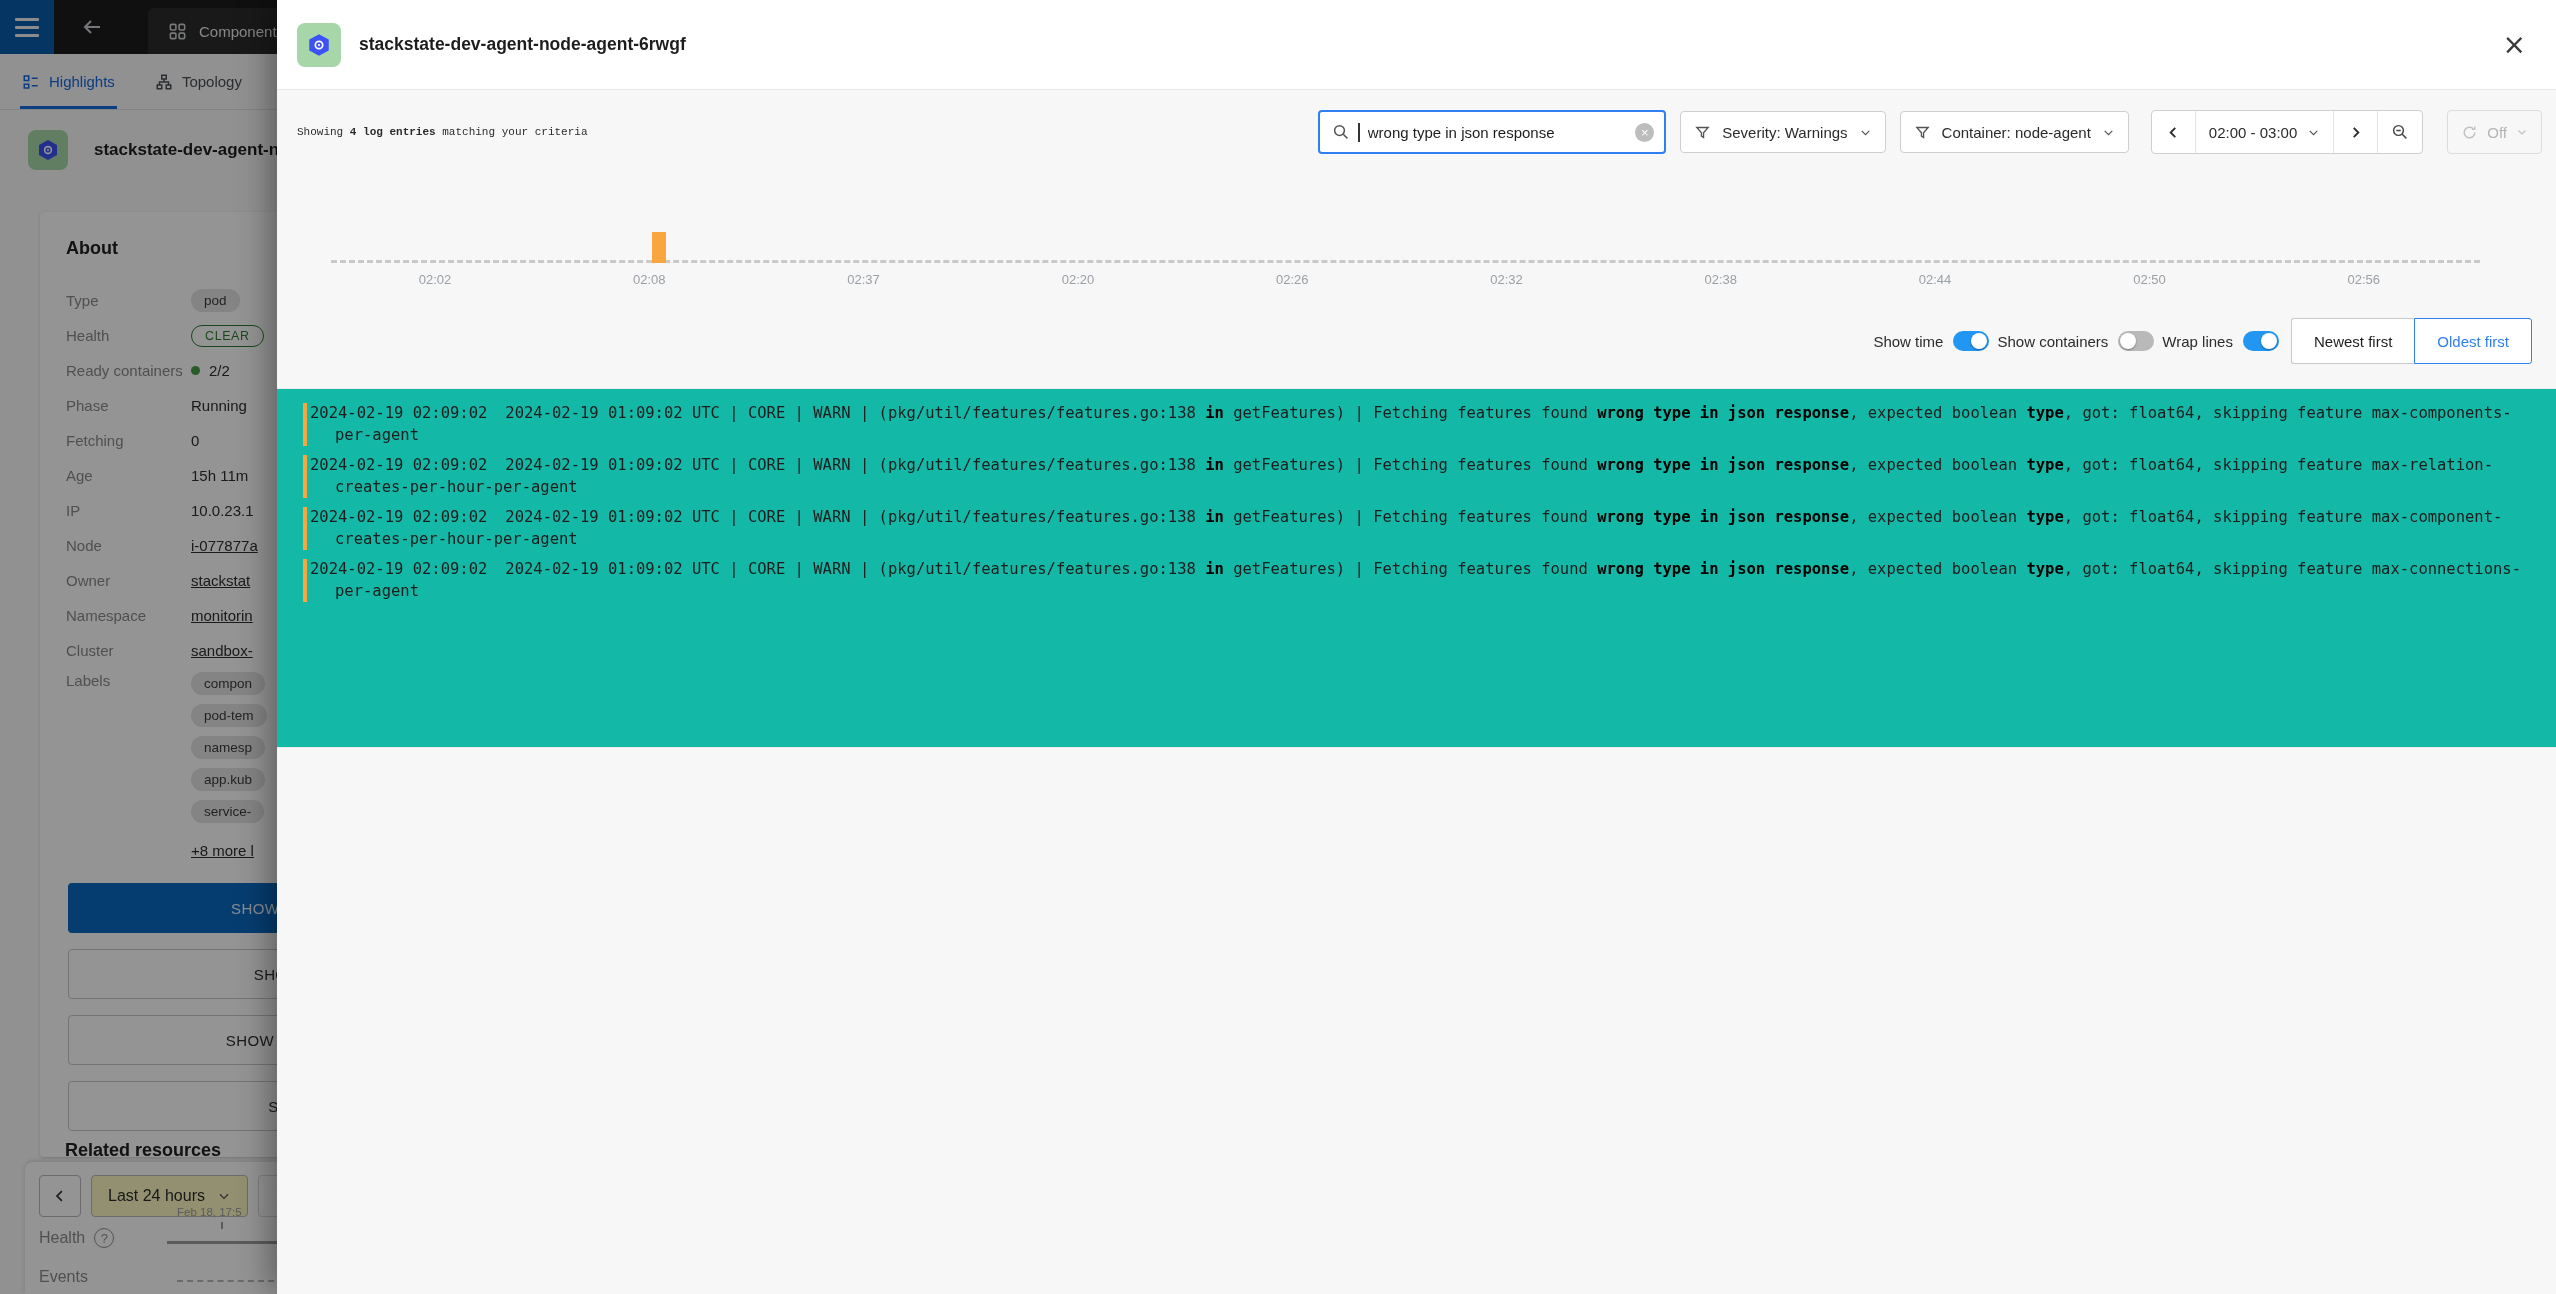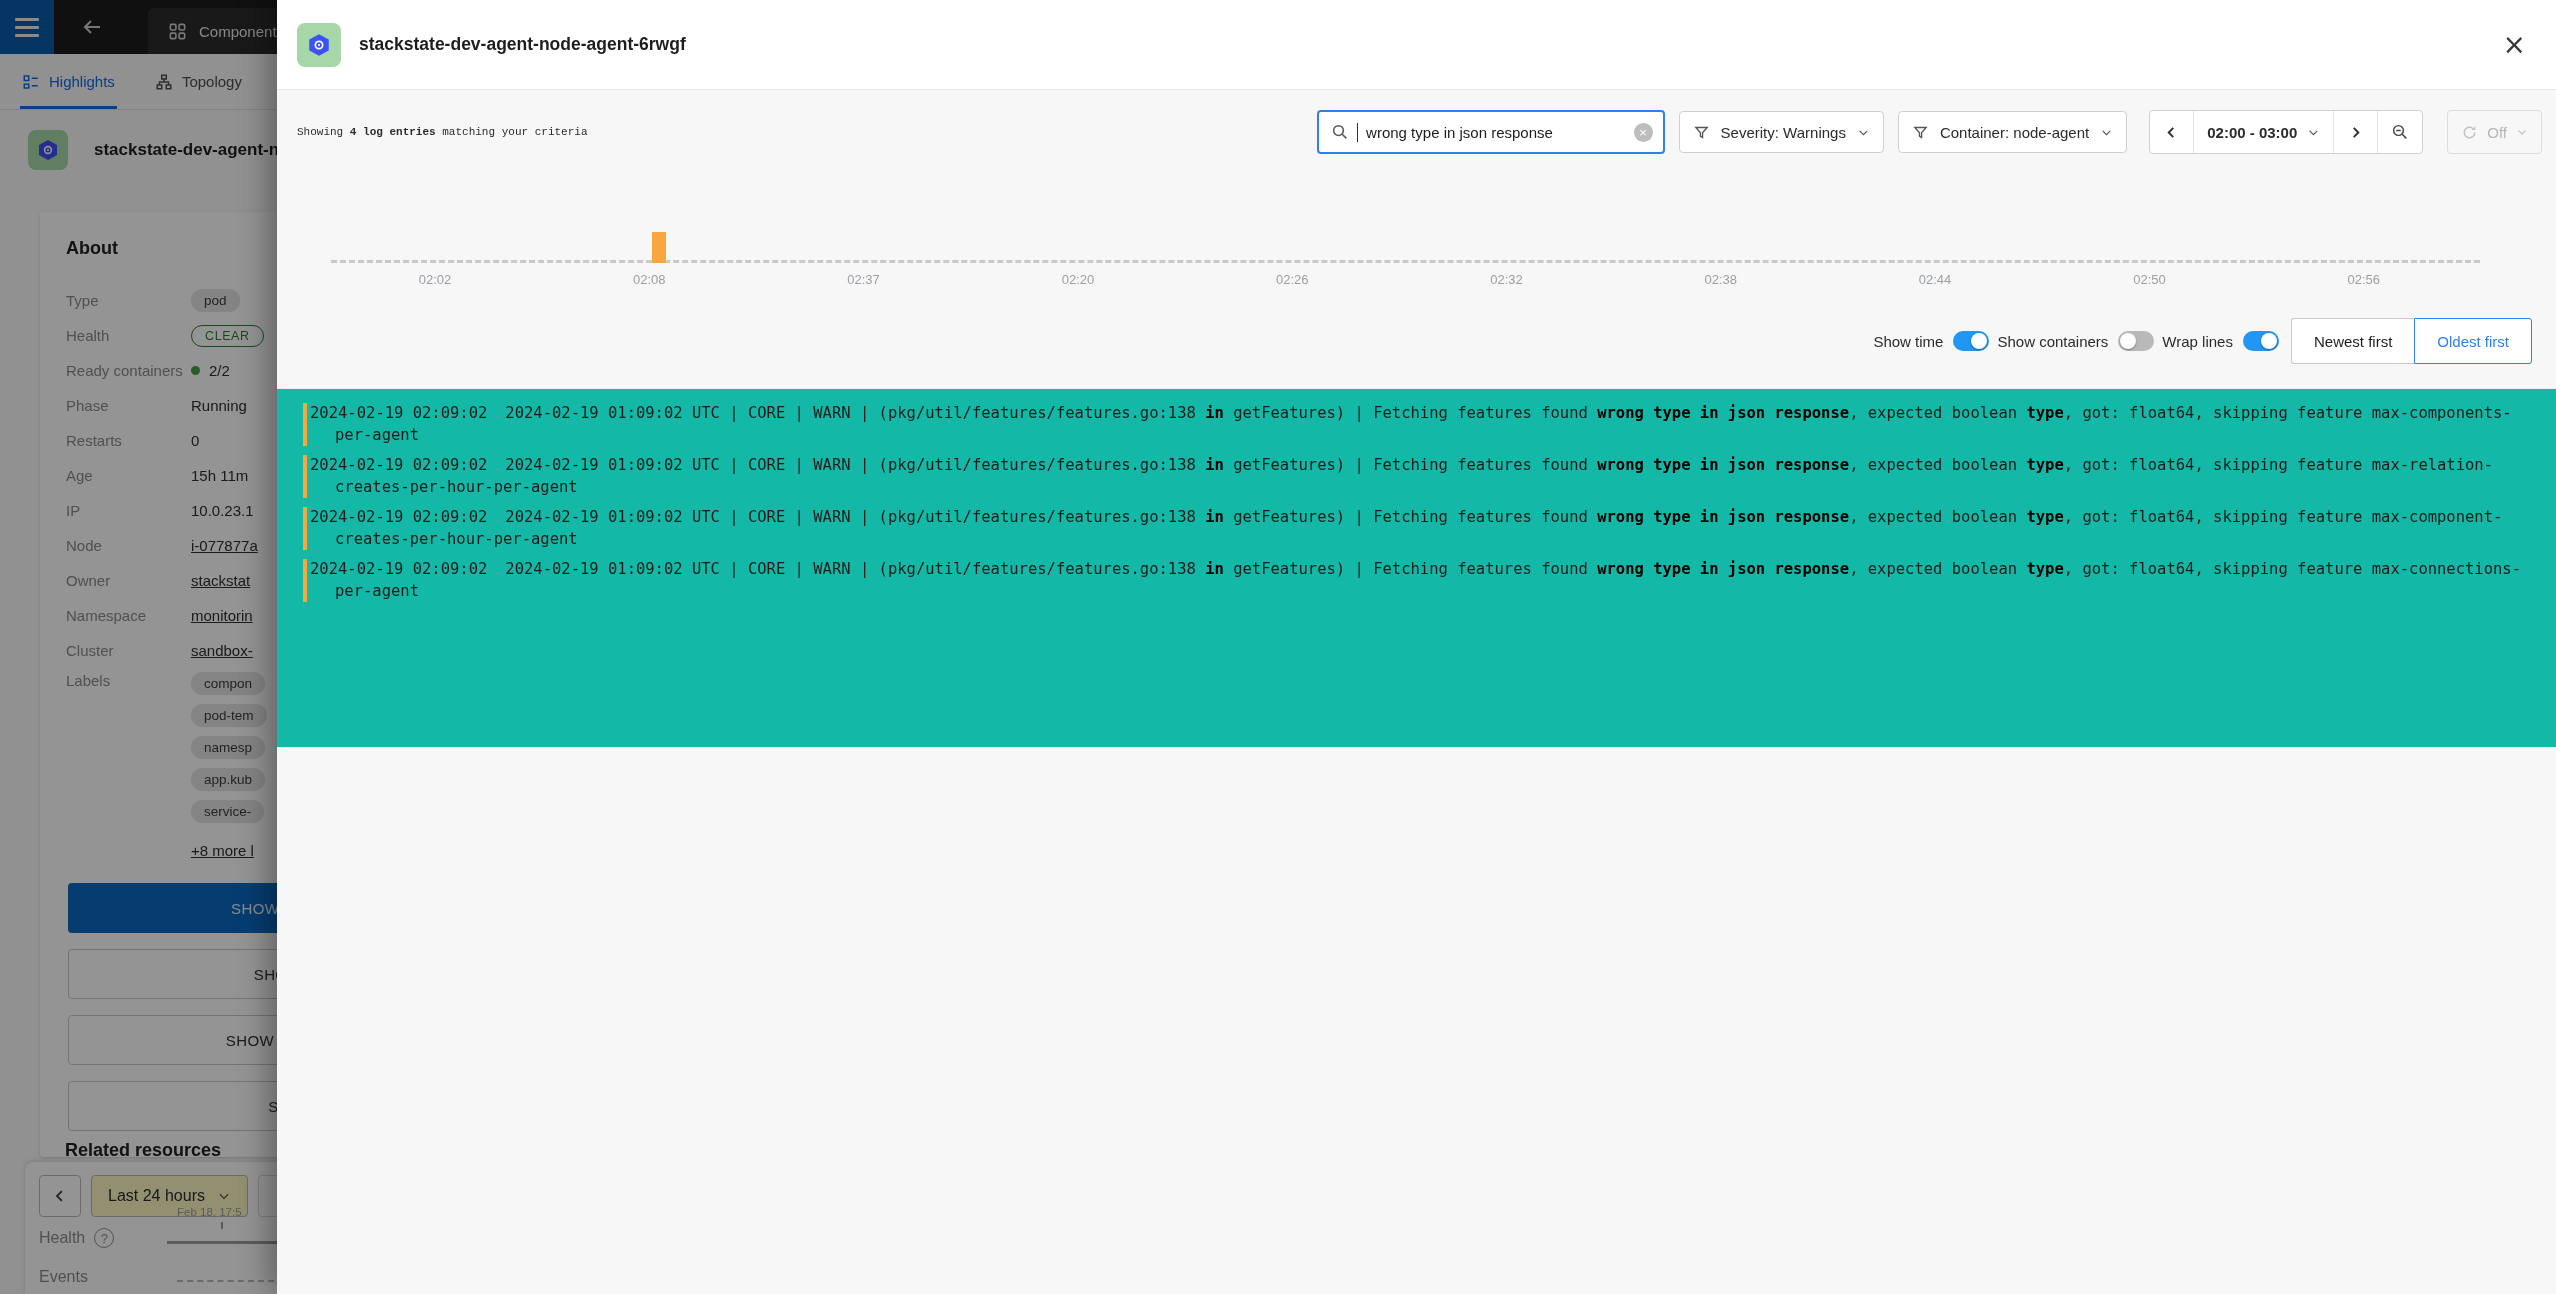--- a/index.html
+++ b/index.html
@@ -72,21 +72,21 @@
   .search-box{width:348px;height:44px;background:#fff;border:2px solid #2e7ff2;border-radius:4px;display:flex;
               align-items:center;gap:8px;padding:0 10px 0 12px;}
   .caret{width:1.5px;height:19px;background:#333;flex:none;}
   .search-text{font-size:15px;color:#1d1d1d;flex:1;white-space:nowrap;overflow:hidden;}
   .typo{text-decoration:underline wavy #e53935;text-decoration-thickness:1px;text-underline-offset:4px;}
   .clear-btn{width:19px;height:19px;border-radius:50%;background:#bdbdbd;color:#fff;font-size:13px;display:flex;
              align-items:center;justify-content:center;flex:none;cursor:pointer;}
   .filter{height:42px;background:#fff;border:1px solid #cfcfcf;border-radius:4px;display:flex;align-items:center;
           gap:11px;padding:0 13px;font-size:15px;color:#2b2b2b;cursor:pointer;}
   .tgroup{height:44px;background:#fff;border:1px solid #cfcfcf;border-radius:4px;display:flex;align-items:stretch;margin-left:8px;}
-  .tseg{display:flex;align-items:center;gap:10px;padding:0 13px;border-right:1px solid #e3e3e3;font-size:15px;color:#2b2b2b;cursor:pointer;font-weight:bold;}
+  .tseg{display:flex;align-items:center;gap:10px;padding:0 13px;border-right:1px solid #e3e3e3;font-size:15px;color:#2b2b2b;cursor:pointer;}
   .tseg:last-child{border-right:none;}
   .refresh-group{height:44px;border:1px solid #dcdcdc;border-radius:4px;display:flex;align-items:center;gap:9px;
                  padding:0 13px;font-size:15px;color:#b5b5b5;margin-left:10px;cursor:default;}
 
   .timeline{position:relative;margin:62px 76px 0 54px;height:84px;}
   .tl-line{position:absolute;left:0;right:0;top:44px;border-top:3px dashed #c9c9c9;}
   .tl-bar{position:absolute;top:16px;width:14px;height:31px;background:#f9a63f;transform:translateX(-50%);}
   .tick{position:absolute;top:56px;transform:translateX(-50%);font-size:13px;color:#9aa0a6;}
 
   .controls-row{display:flex;align-items:center;justify-content:flex-end;gap:8px;margin-top:18px;padding-right:24px;}
@@ -185,21 +185,21 @@
     <div class="about-row">
       <span class="about-label">Ready containers</span>
       <span class="gdot"></span>
       <span class="val">2/2</span>
     </div>
     <div class="about-row">
       <span class="about-label">Phase</span>
       <span class="val">Running</span>
     </div>
     <div class="about-row">
-      <span class="about-label">Restarts</span>
+      <span class="about-label">Fetching</span>
       <span class="val">0</span>
     </div>
     <div class="about-row">
       <span class="about-label">Age</span>
       <span class="val">15h 11m</span>
     </div>
     <div class="about-row">
       <span class="about-label">IP</span>
       <span class="val">10.0.23.1</span>
     </div>

